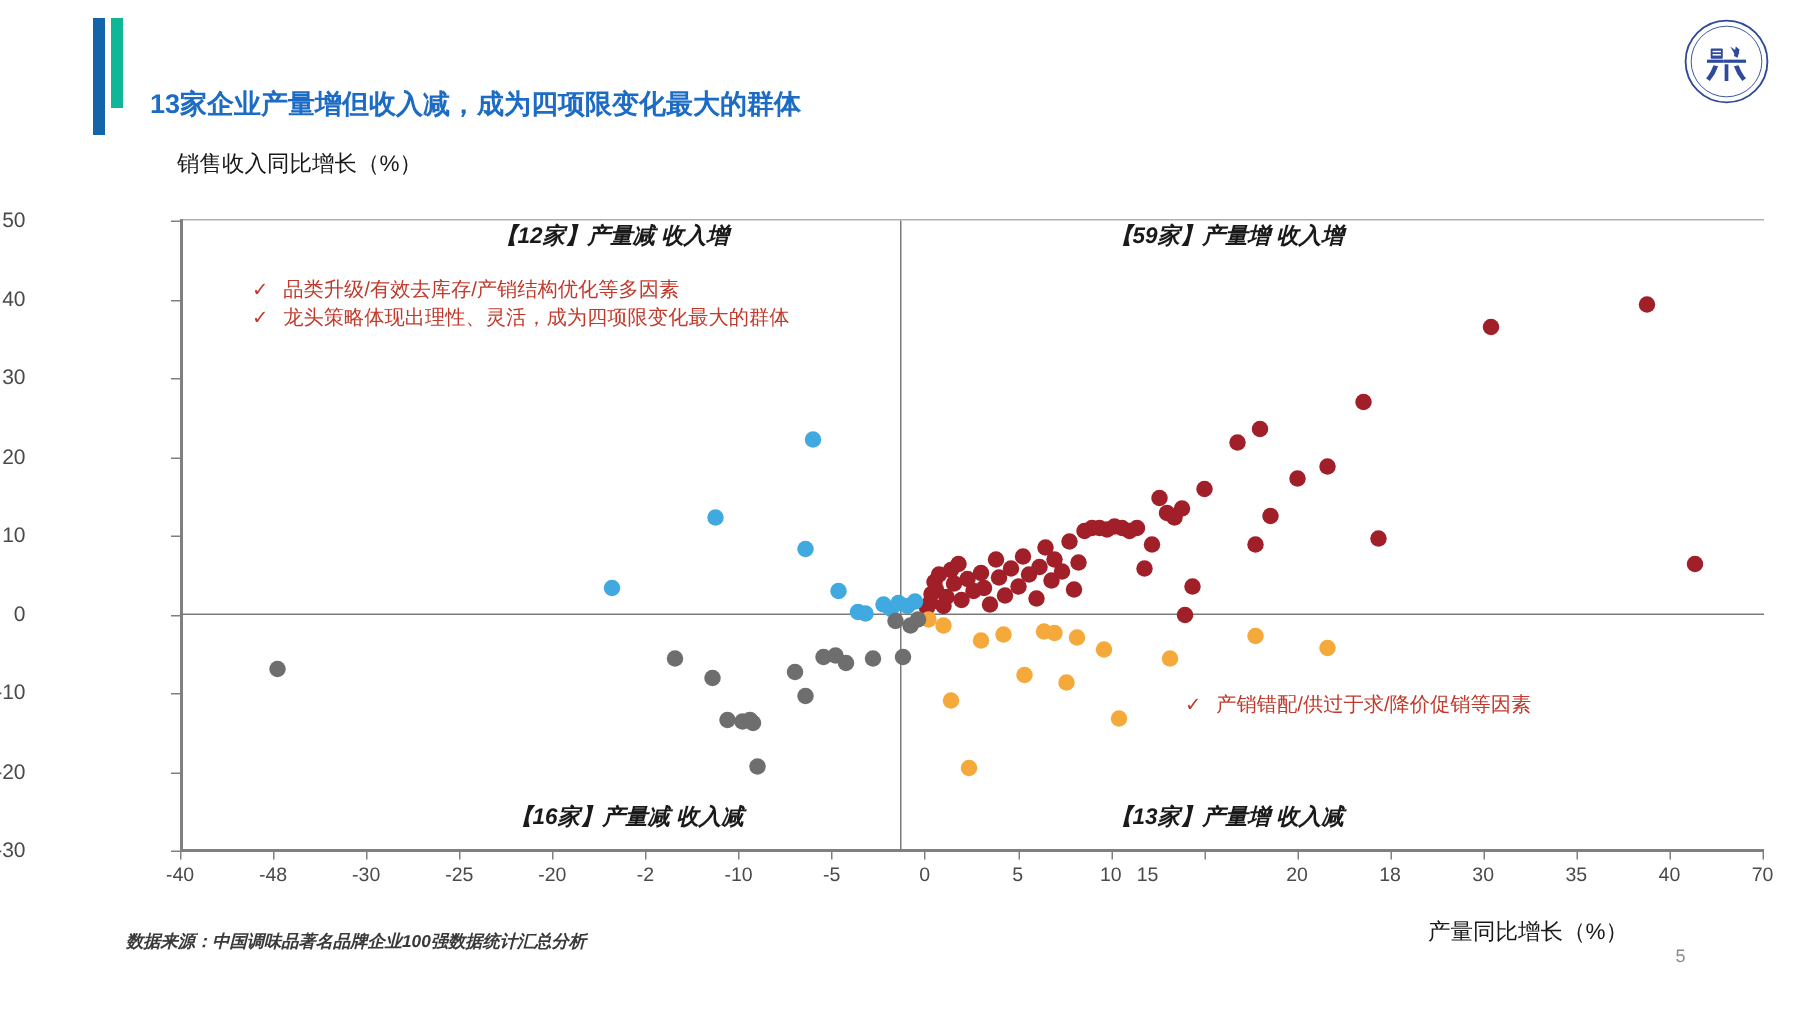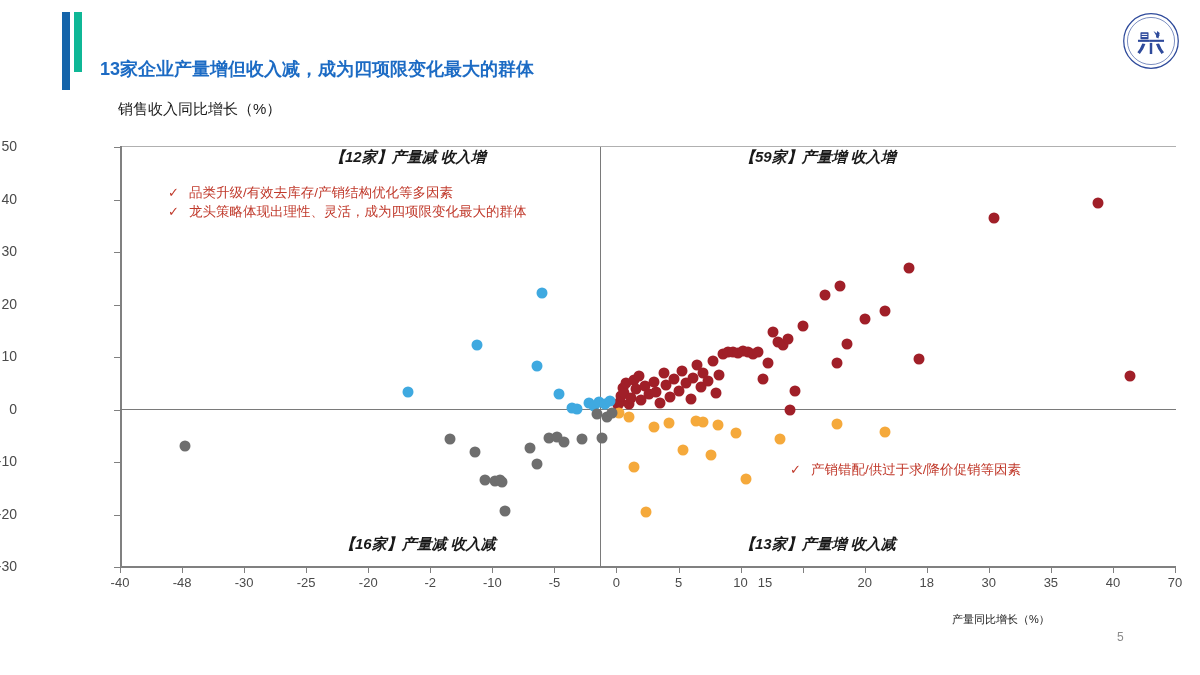--- a/index.html
+++ b/index.html
@@ -75,21 +75,21 @@
   .y-axis-title {
     position: absolute;
     left: 118px; top: 100px;
     font-size: 15px;
     color: #1A1A1A;
     white-space: nowrap;
   }
   .x-axis-title {
     position: absolute;
     left: 952px; top: 612px;
-    font-size: 11px;
+    font-size: 15px;
     color: #1A1A1A;
     white-space: nowrap;
   }
   .axis-left {
     position: absolute;
     left: 120px; top: 146px;
     width: 2px; height: 422px;
     background: #808080;
   }
   .axis-bottom {
@@ -422,15 +422,16 @@
         </div>
         <div class="annot" style="left: 790px; top: 460px;">
           <div class="annot-row">
             <span class="check">✓</span>
             <span>产销错配/供过于求/降价促销等因素</span>
           </div>
         </div>
       </div>
   </div>
 
+  <div class="source">数据来源：中国调味品著名品牌企业100强数据统计汇总分析</div>
   <div class="page-num">5</div>
 
 </div>
 
 </body></html>

